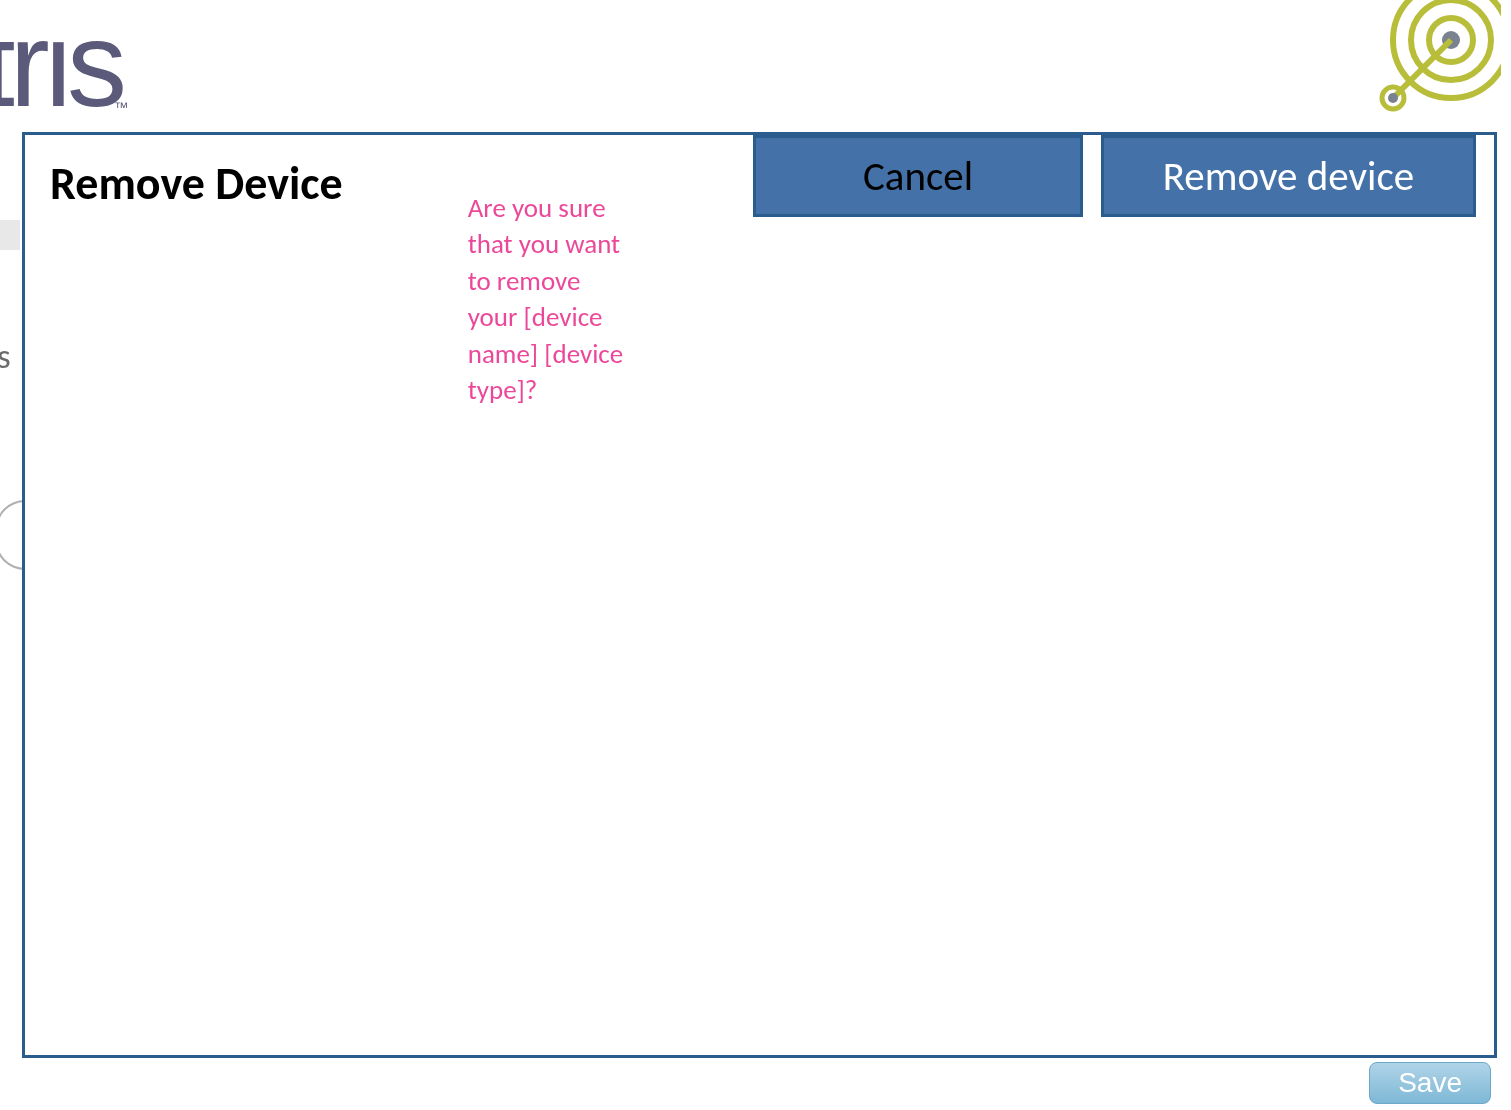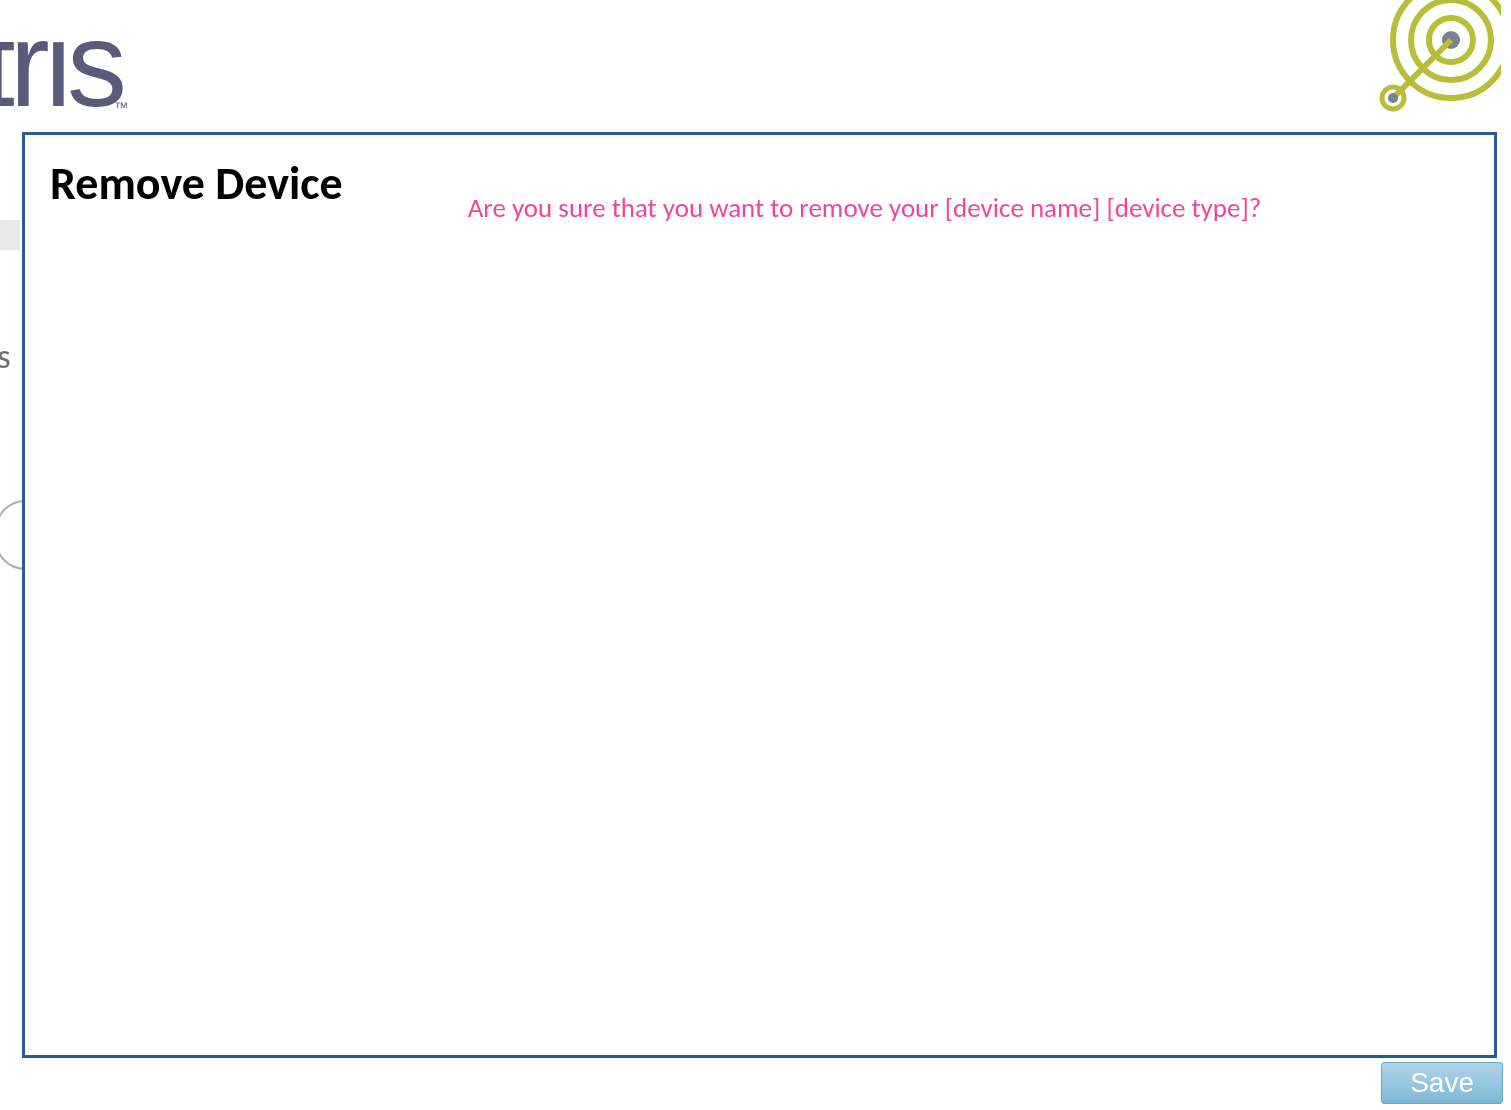--- a/index.html
+++ b/index.html
@@ -70,27 +70,27 @@
       height: 70px;
       border: 2px solid #b0b0b0;
       border-right: none;
       border-radius: 30px 0 0 30px;
       z-index: 1;
     }
     
     .bg-save-button {
       position: absolute;
       bottom: 6px;
-      right: 8px;
+      right: 20px;
       background: linear-gradient(to bottom, #b0d4e8, #7eb8d6);
       color: #ffffff;
       font-size: 28px;
       padding: 4px 28px;
       border: 1px solid #6aa8c8;
-      border-radius: 3px;
+      border-radius: 8px;
       z-index: 1;
     }
     
     
     .dialog {
       position: absolute;
       top: 132px;
       left: 22px;
       right: 14px;
       bottom: 52px;
@@ -174,13 +174,21 @@
 
 <button class="bg-save-button">
   <span>Save</span>
 </button>
 
 <div class="dialog">
   <div class="dialog-title">Remove Device</div>
   <div class="dialog-body">
     <div class="dialog-message">Are you sure that you want to remove your [device name] [device type]?</div>
   </div>
+  <div class="dialog-footer">
+    <button class="dialog-button cancel">
+      <span>Cancel</span>
+    </button>
+    <button class="dialog-button confirm">
+      <span>Remove device</span>
+    </button>
+  </div>
 </div>
 
 </body></html>

